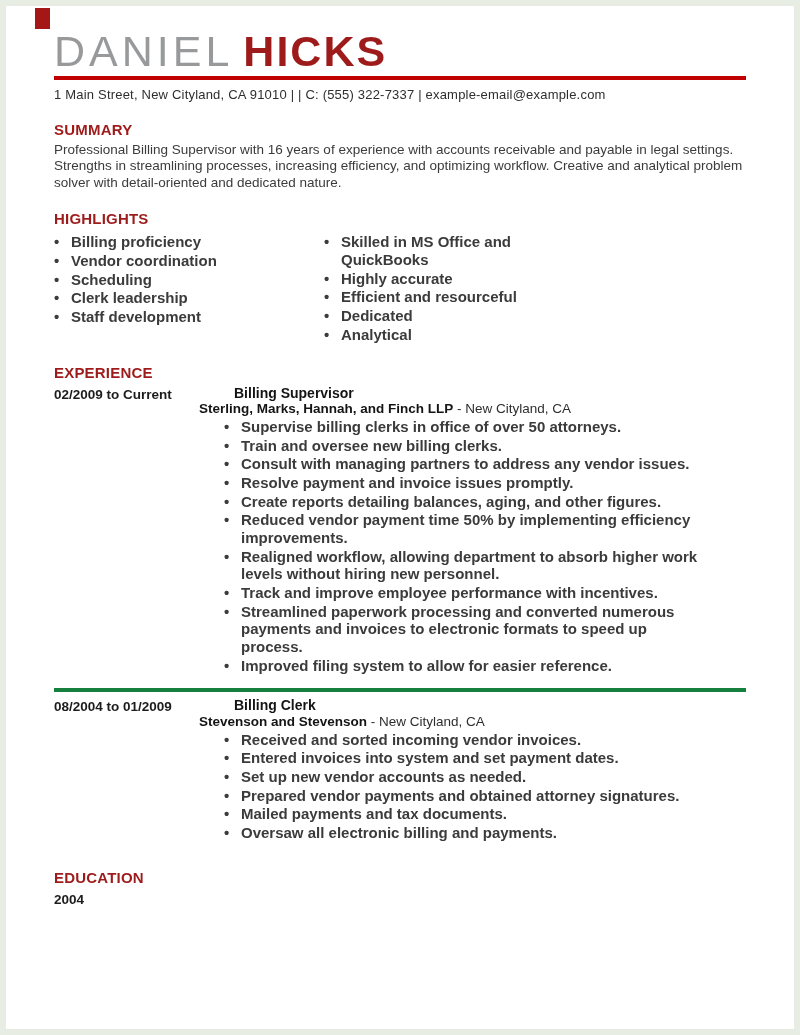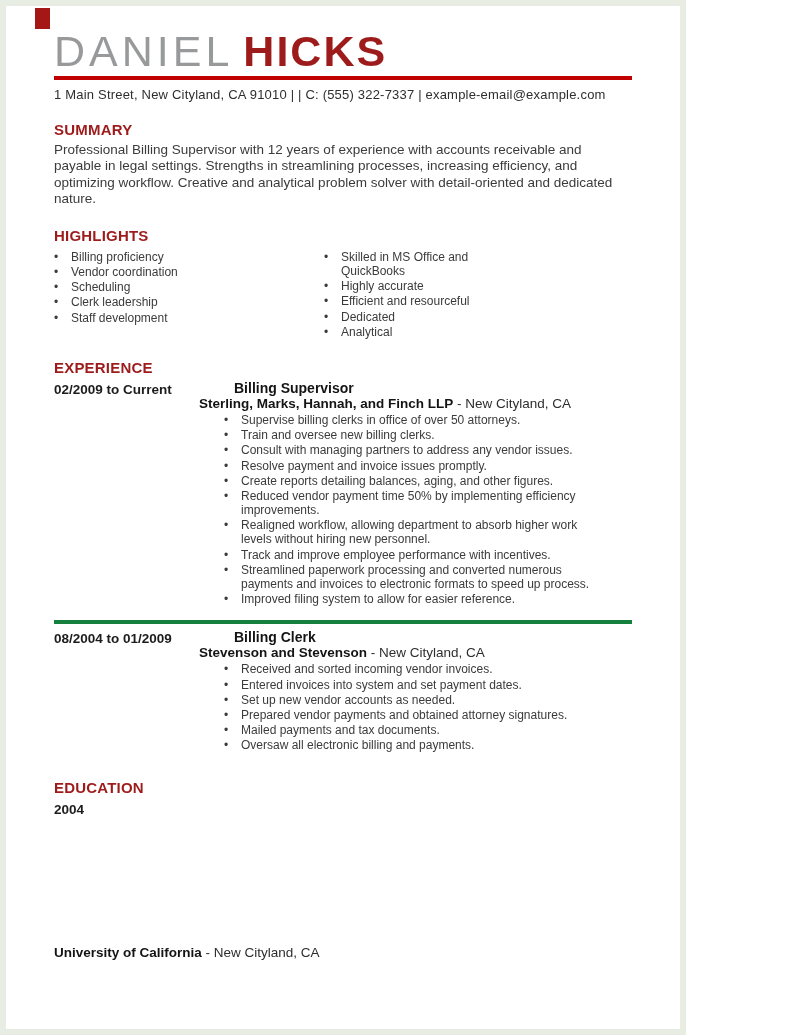--- a/index.html
+++ b/index.html
@@ -1,18 +1,18 @@
 <!DOCTYPE html>
 <html><head>
 <meta charset="utf-8">
 <style>
   * { box-sizing: border-box; }
   html, body { margin: 0; padding: 0; background: #ffffff; }
   .page {
-    width: 686px;
+    width: 800px;
     height: 1035px;
     background: #ffffff;
     border: 6px solid #e8ede3;
     position: relative;
     font-family: "Liberation Sans", sans-serif;
     color: #3b3b3b;
     padding: 14px 48px 20px 48px;
     overflow: hidden;
   }
   .accent-square {
@@ -64,23 +64,24 @@
     margin: 2px 0 0 0;
     font-size: 13.5px;
     line-height: 1.22;
   }
   
   .hl-cols { display: flex; margin-top: 6px; }
   ul.blist { list-style: none; margin: 0; padding: 0; }
   ul.blist li {
     position: relative;
     padding-left: 17px;
-    font-size: 12px;
+    font-size: 15px;
     line-height: 1.18;
     margin-bottom: 1px;
+    font-weight: bold;
   }
   ul.blist li::before {
     content: "\2022";
     position: absolute;
     left: 0;
     top: 0;
   }
   .hl-left { margin-left: 170px; width: 270px; }
   .hl-left li { padding-left: 18px; }
   .hl-right { width: 205px; }
@@ -122,21 +123,21 @@
   <header>
     <h1 class="name">
       <span class="first">DANIEL</span><span class="last">HICKS</span>
     </h1>
     <div class="rule"></div>
     <div class="contact">1 Main Street, New Cityland, CA 91010 |  | C: (555) 322-7337 | example-email@example.com</div>
   </header>
 
   <section class="sec summary">
     <h2 class="sec-heading">SUMMARY</h2>
-    <p>Professional Billing Supervisor with 12 years of experience with accounts receivable and payable in legal settings. Strengths in streamlining processes, increasing efficiency, and optimizing workflow. Creative and analytical problem solver with detail-oriented and dedicated nature.</p>
+    <p>Professional Billing Supervisor with 16 years of experience with accounts receivable and payable in legal settings. Strengths in streamlining processes, increasing efficiency, and optimizing workflow. Creative and analytical problem solver with detail-oriented and dedicated nature.</p>
   </section>
 
   <section class="sec highlights">
     <h2 class="sec-heading">HIGHLIGHTS</h2>
     <div class="hl-cols">
       <ul class="blist hl-left">
 
           <li>Billing proficiency</li>
 
           <li>Vendor coordination</li>

